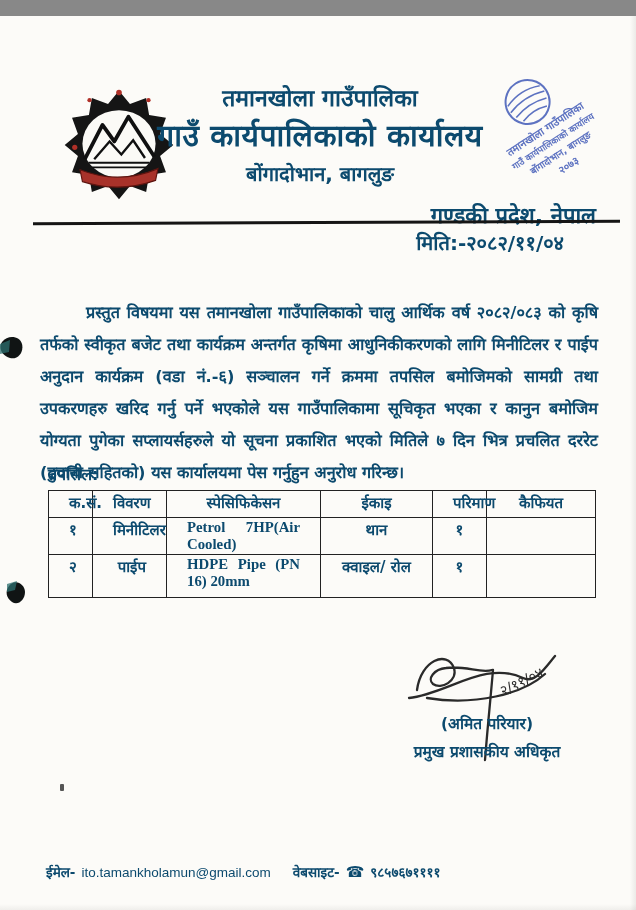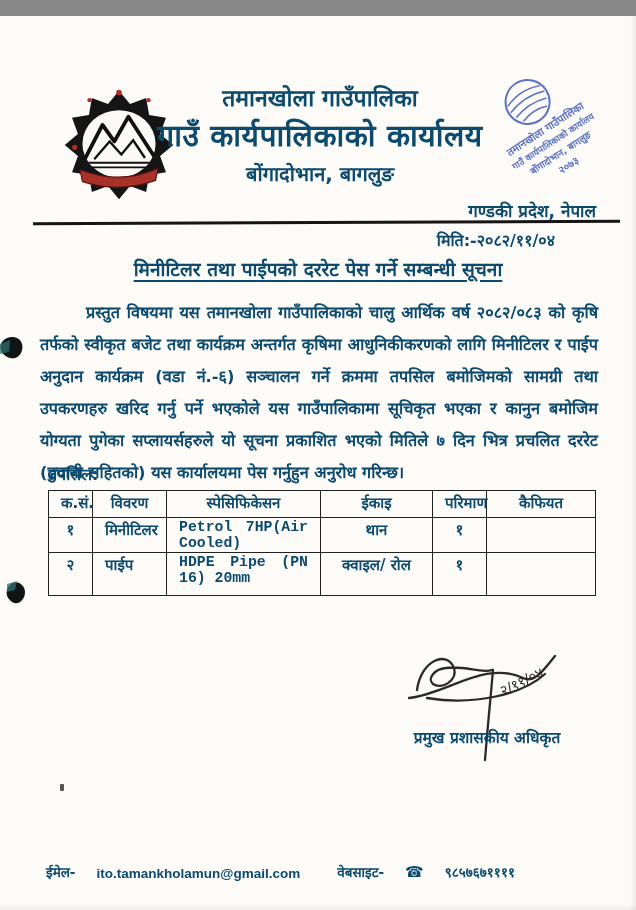--- a/index.html
+++ b/index.html
@@ -16,29 +16,29 @@
   
   .header-center{
     position:absolute;top:68px;left:110px;width:420px;
     text-align:center;line-height:1.25;
   }
   .muni-name{font-size:23px;font-weight:700;}
   .office-name{font-size:30px;font-weight:700;margin-top:4px;letter-spacing:.5px;}
   .addr-name{font-size:20px;font-weight:700;margin-top:8px;}
   .province{
     position:absolute;top:183px;right:40px;
-    font-size:17px;font-weight:700;
+    font-size:22px;font-weight:700;
   }
   .head-rule{
     position:absolute;top:205px;left:33px;width:587px;height:3.4px;
     background:#151515;transform:rotate(-.25deg);
   }
   .date-line{
-    position:absolute;top:213px;right:81px;
-    font-size:16px;font-weight:700;
+    position:absolute;top:213px;right:72px;
+    font-size:20px;font-weight:700;
   }
   
   .logo{position:absolute;top:68px;left:60px;width:118px;height:122px;}
   
   .stamp{
     position:absolute;top:52px;left:482px;width:138px;height:140px;
     opacity:.82;filter:blur(.3px);
     pointer-events:none;
   }
   .stamp text{fill:#3b55b5;font-weight:700;font-family:"DejaVu Sans",sans-serif;}
@@ -59,52 +59,52 @@
     font-size:16px;font-weight:700;
   }
   
   table.rate{
     position:absolute;top:474px;left:48px;
     border-collapse:collapse;table-layout:fixed;width:547px;
     font-size:15px;
   }
   table.rate th,table.rate td{
     border:1.7px solid #222;
-    padding:1px 12px;vertical-align:top;
+    padding:1px 20px;vertical-align:top;
   }
   table.rate th{font-weight:700;text-align:center;height:24px;}
   td.c{text-align:center;font-weight:600;}
-  td.l{text-align:left;font-weight:600;}
+  td.l{text-align:right;font-weight:600;}
   td.spec{
-    font-family:Liberation Mono, monospace;
+    font-family:Liberation Serif, serif;
     font-weight:700;font-size:14.8px;text-align:justify;
   }
   tr.r1 td{height:25px;}
   tr.r2 td{height:40px;}
   
   .contact{
     position:absolute;top:602px;left:55px;
     font-size:16px;font-weight:600;letter-spacing:.3px;
   }
   
   .sig-block{
     position:absolute;top:626px;left:392px;width:190px;
     text-align:center;
   }
   .sig-svg{overflow:visible;display:block;margin:0 auto;}
   .sig-name{font-size:15.5px;font-weight:700;margin-top:-8px;}
   .sig-post{font-size:15.5px;font-weight:700;margin-top:6px;white-space:nowrap;}
   
   .footer{
     position:absolute;top:847px;left:46px;width:560px;
-    display:flex;align-items:flex-end;gap:21px;
+    display:flex;align-items:center;gap:6px;
     font-size:13.5px;font-weight:700;white-space:nowrap;
   }
   .f-label{font-weight:700;}
-  .f-email{font-family:"Liberation Sans",sans-serif;font-weight:700;margin-right:16px;}
+  .f-email{font-family:"Liberation Sans",sans-serif;font-weight:400;margin-right:16px;}
   .f-web{text-decoration:underline;margin-right:8px;}
   .f-phone-icon{font-size:15px;}
   
   .blob1{position:absolute;top:314px;left:0px;}
   .blob2{position:absolute;top:560px;left:5px;}
   .speck{position:absolute;top:768px;left:60px;width:4px;height:7px;background:#555;border-radius:1px;}
   .bottom-shade{
     position:absolute;bottom:0;left:0;width:100%;height:14px;
     background:linear-gradient(to bottom,rgba(0,0,0,0),rgba(90,88,84,.18));
   }
@@ -145,21 +145,20 @@
       <text x="69" y="77" font-size="9" text-anchor="middle">गाउँ कार्यपालिकाको कार्यालय</text>
       <text x="69" y="91" font-size="9.5" text-anchor="middle">बोंगादोभान, बागलुङ</text>
       <text x="69" y="106" font-size="10.5" text-anchor="middle">२०७३</text>
     </g>
   </svg>
 
   <div class="province">गण्डकी प्रदेश, नेपाल</div>
   <div class="head-rule"></div>
   <div class="date-line">मिति:-२०८२/११/०४</div>
 
-  <div class="notice-title">मिनीटिलर तथा पाईपको दररेट पेस गर्ने सम्बन्धी सूचना</div>
 
   <div class="body-par">प्रस्तुत विषयमा यस तमानखोला गाउँपालिकाको चालु आर्थिक वर्ष २०८२/०८३ को कृषि तर्फको स्वीकृत बजेट तथा कार्यक्रम अन्तर्गत कृषिमा आधुनिकीकरणको लागि मिनीटिलर र पाईप अनुदान कार्यक्रम (वडा नं.-६) सञ्चालन गर्ने क्रममा तपसिल बमोजिमको सामग्री तथा उपकरणहरु खरिद गर्नु पर्ने भएकोले यस गाउँपालिकामा सूचिकृत भएका र कानुन बमोजिम योग्यता पुगेका सप्लायर्सहरुले यो सूचना प्रकाशित भएको मितिले ७ दिन भित्र प्रचलित दररेट (ढुवानी सहितको) यस कार्यालयमा पेस गर्नुहुन अनुरोध गरिन्छ।</div>
 
   <div class="tapasil">तपसिल:</div>
 
   <table class="rate">
     <colgroup>
       <col style="width:44px">
         <col style="width:74px">
         <col style="width:154px">
@@ -199,20 +198,21 @@
   <div class="sig-block">
     <svg class="sig-svg" width="180" height="78" viewBox="0 0 180 78">
       <g fill="none" stroke="#2a2a2a" stroke-width="2.3" stroke-linecap="round">
         <path d="M20,48 C24,18 50,8 57,26 C61,39 44,48 36,42 C30,37 37,27 49,26 C68,23 84,32 95,28"></path>
         <path d="M12,56 C50,52 88,18 126,36 C138,42 148,26 158,14"></path>
         <path d="M30,56 C78,64 126,52 148,32"></path>
         <path d="M96,28 C94,52 91,80 88,118"></path>
       </g>
       <text x="106" y="54" font-size="14" fill="#2a2a2a" transform="rotate(-26 106 54)" font-family="DejaVu Sans, sans-serif">२/११/०४</text>
     </svg>
+    <div class="sig-name">(अमित परियार)</div>
     <div class="sig-post">प्रमुख प्रशासकीय अधिकृत</div>
   </div>
 
   <div class="footer">
     <span class="f-label">ईमेल-</span>
     <span class="f-email">ito.tamankholamun@gmail.com</span>
     <span class="f-label">वेबसाइट-</span>
     <span class="f-phone-icon">☎</span>
     <span class="f-phone">९८५७६७११११</span>
   </div>

